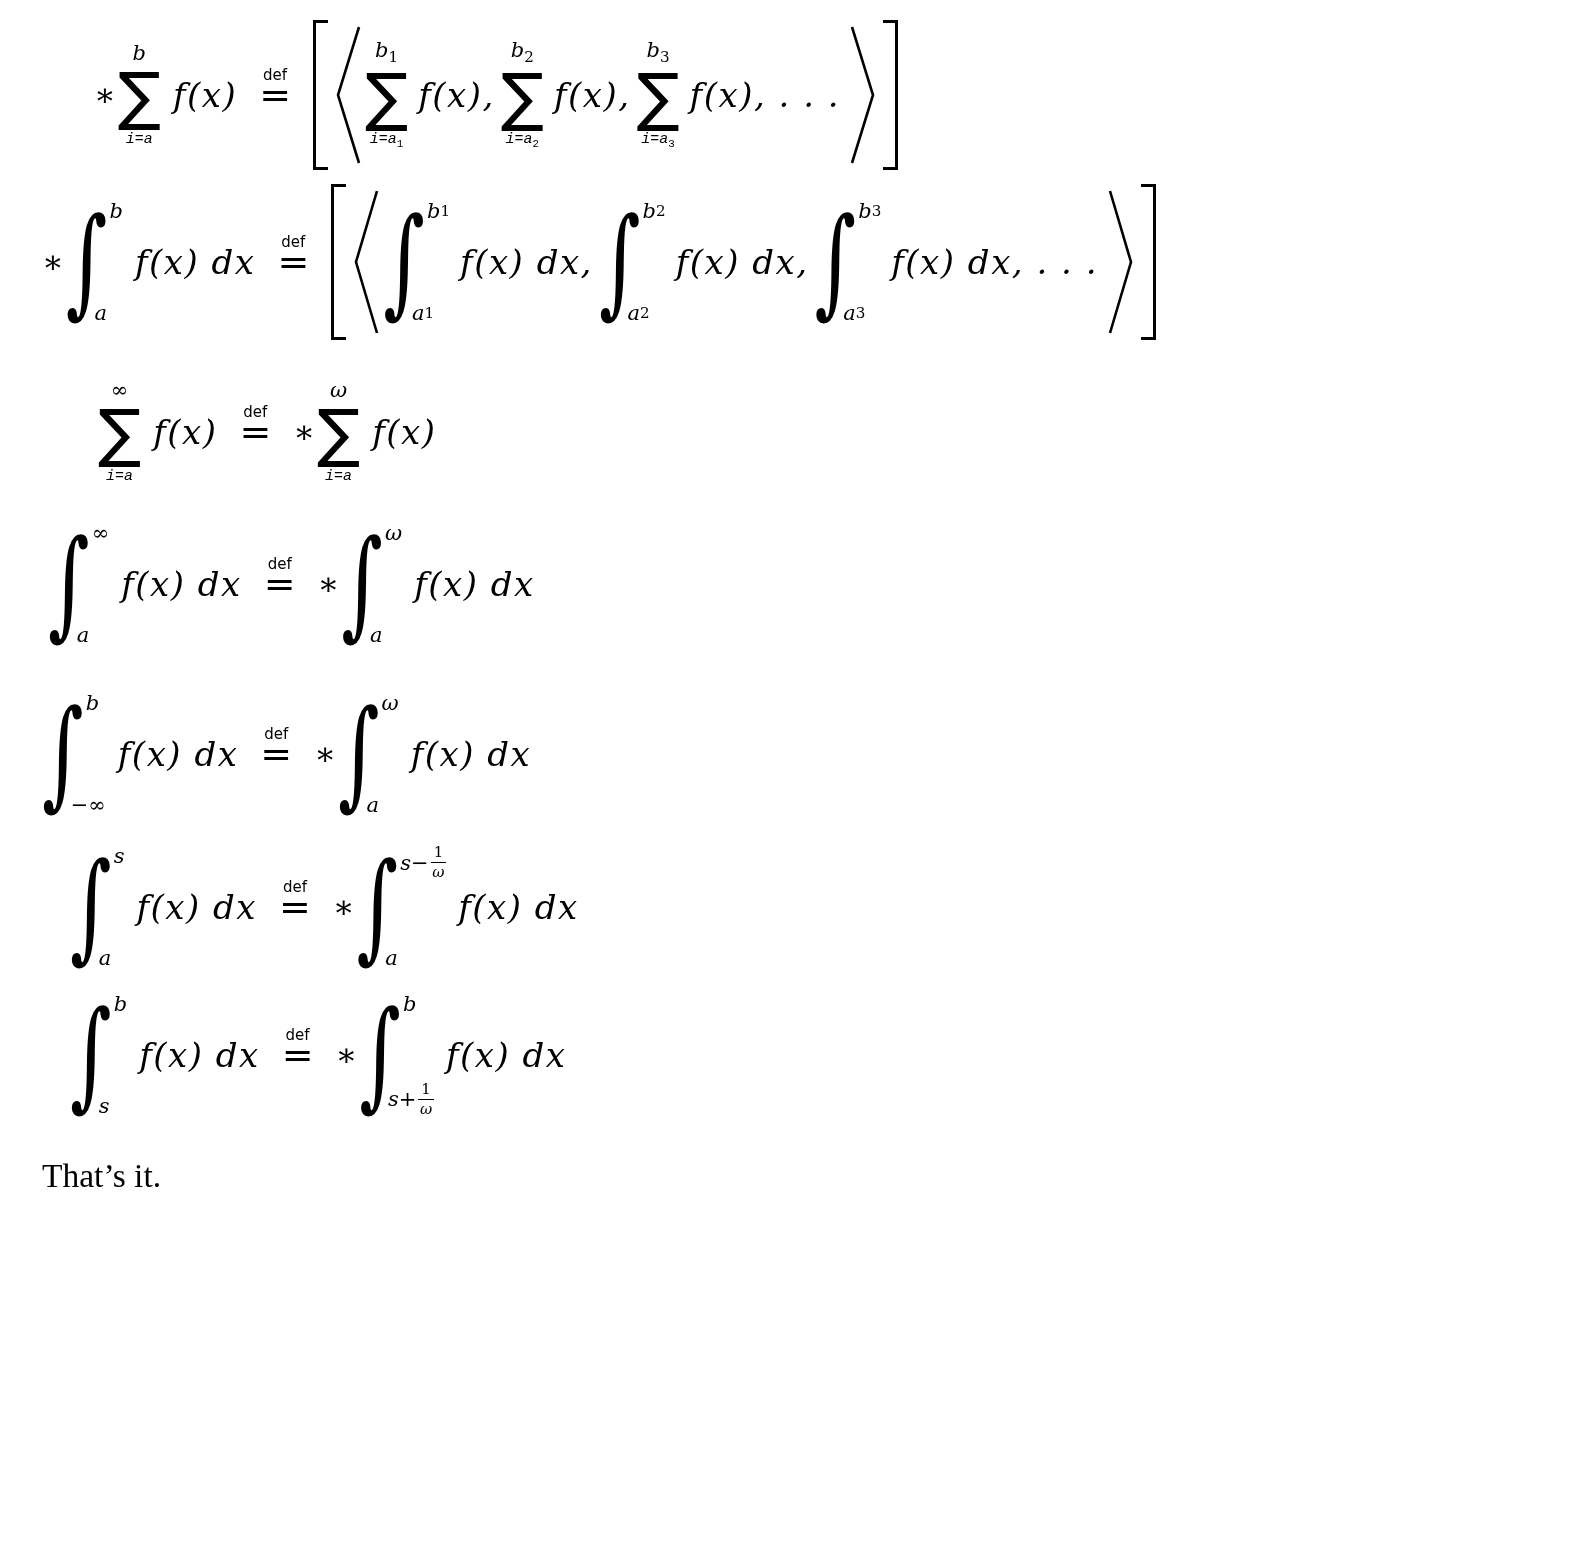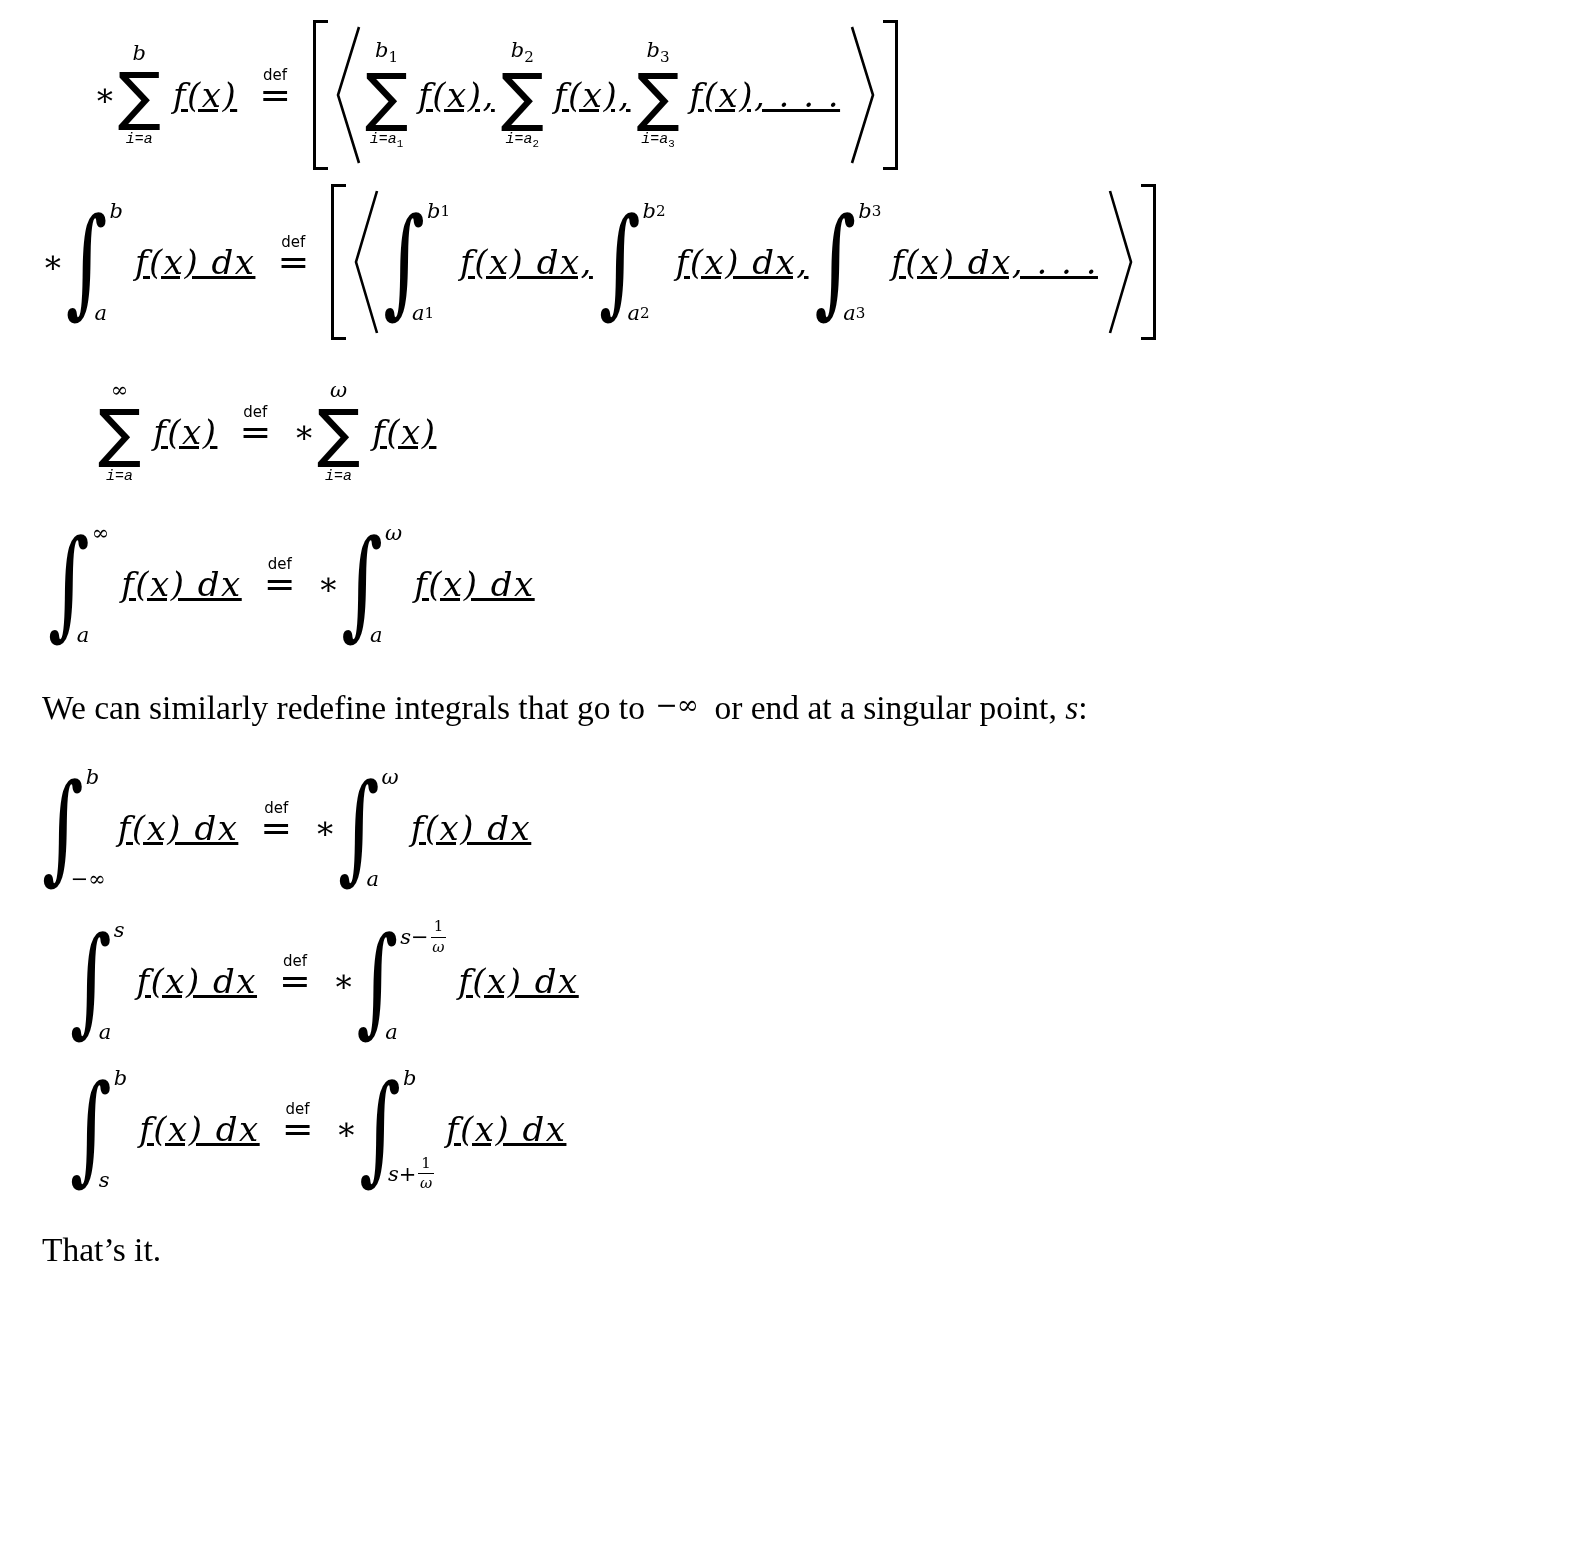--- a/index.html
+++ b/index.html
@@ -34,21 +34,21 @@
   }
   .eq-sumdef  { padding-left:52px; margin-bottom:14px; height:150px; }
   .eq-intdef  { padding-left:0;    margin-bottom:26px; height:156px; }
   .eq-suminf  { padding-left:56px; margin-bottom:18px; height:132px; }
   .eq-intinf  { padding-left:6px;  margin-bottom:30px; height:136px; }
   .eq-intneg  { padding-left:0;    margin-bottom:10px; height:144px; }
   .eq-intsing { padding-left:28px; margin-bottom:6px;  height:142px; }
   .eq-intfrom { padding-left:28px; margin-bottom:24px; height:142px; }
 
   .mvar { font-style:italic; }
-  .mbody { font-style:italic; margin-left:12px; letter-spacing:1.5px; white-space:pre;text-decoration:underline; }
+  .mbody { font-style:italic; margin-left:12px; letter-spacing:1.5px; white-space:pre; }
   .star { font-style:normal; font-size:32px; margin-right:2px; align-self:center; }
 
   
   .sumop { display:inline-flex; flex-direction:column; align-items:center; line-height:1; }
   .sumop .limtop { font-size:21px; font-style:italic; margin-bottom:3px; }
   .sumop .sglyph {
     font-family:"DejaVu Sans", sans-serif; font-style:normal;
     font-size:64px; line-height:0.82; padding:3px 0 1px 0;
   }
   .sumop .limbot { font-size:15px; font-style:italic; margin-top:8px; white-space:nowrap;font-family:Liberation Mono, monospace; }
@@ -265,21 +265,20 @@
             <span class="mvar">ω</span>
           </span>
         <span class="isub">
             <span class="mvar">a</span>
           </span>
       </span>
     </span>
     <span class="mbody">f(x) dx</span>
   </div>
 
-  <p class="para p3"><span>We can similarly redefine integrals that go to </span><span class="mneginf">−∞</span><span> or end at a singular point, </span><span class="ital">s</span><span>:</span></p>
 
   <div class="eq eq-intneg">
     <span class="intop">
       <span class="iglyph">∫</span>
       <span class="ilims">
         <span class="isup">
             <span class="mvar">b</span>
           </span>
         <span class="isub">
             <span class="mvar">−∞</span>

